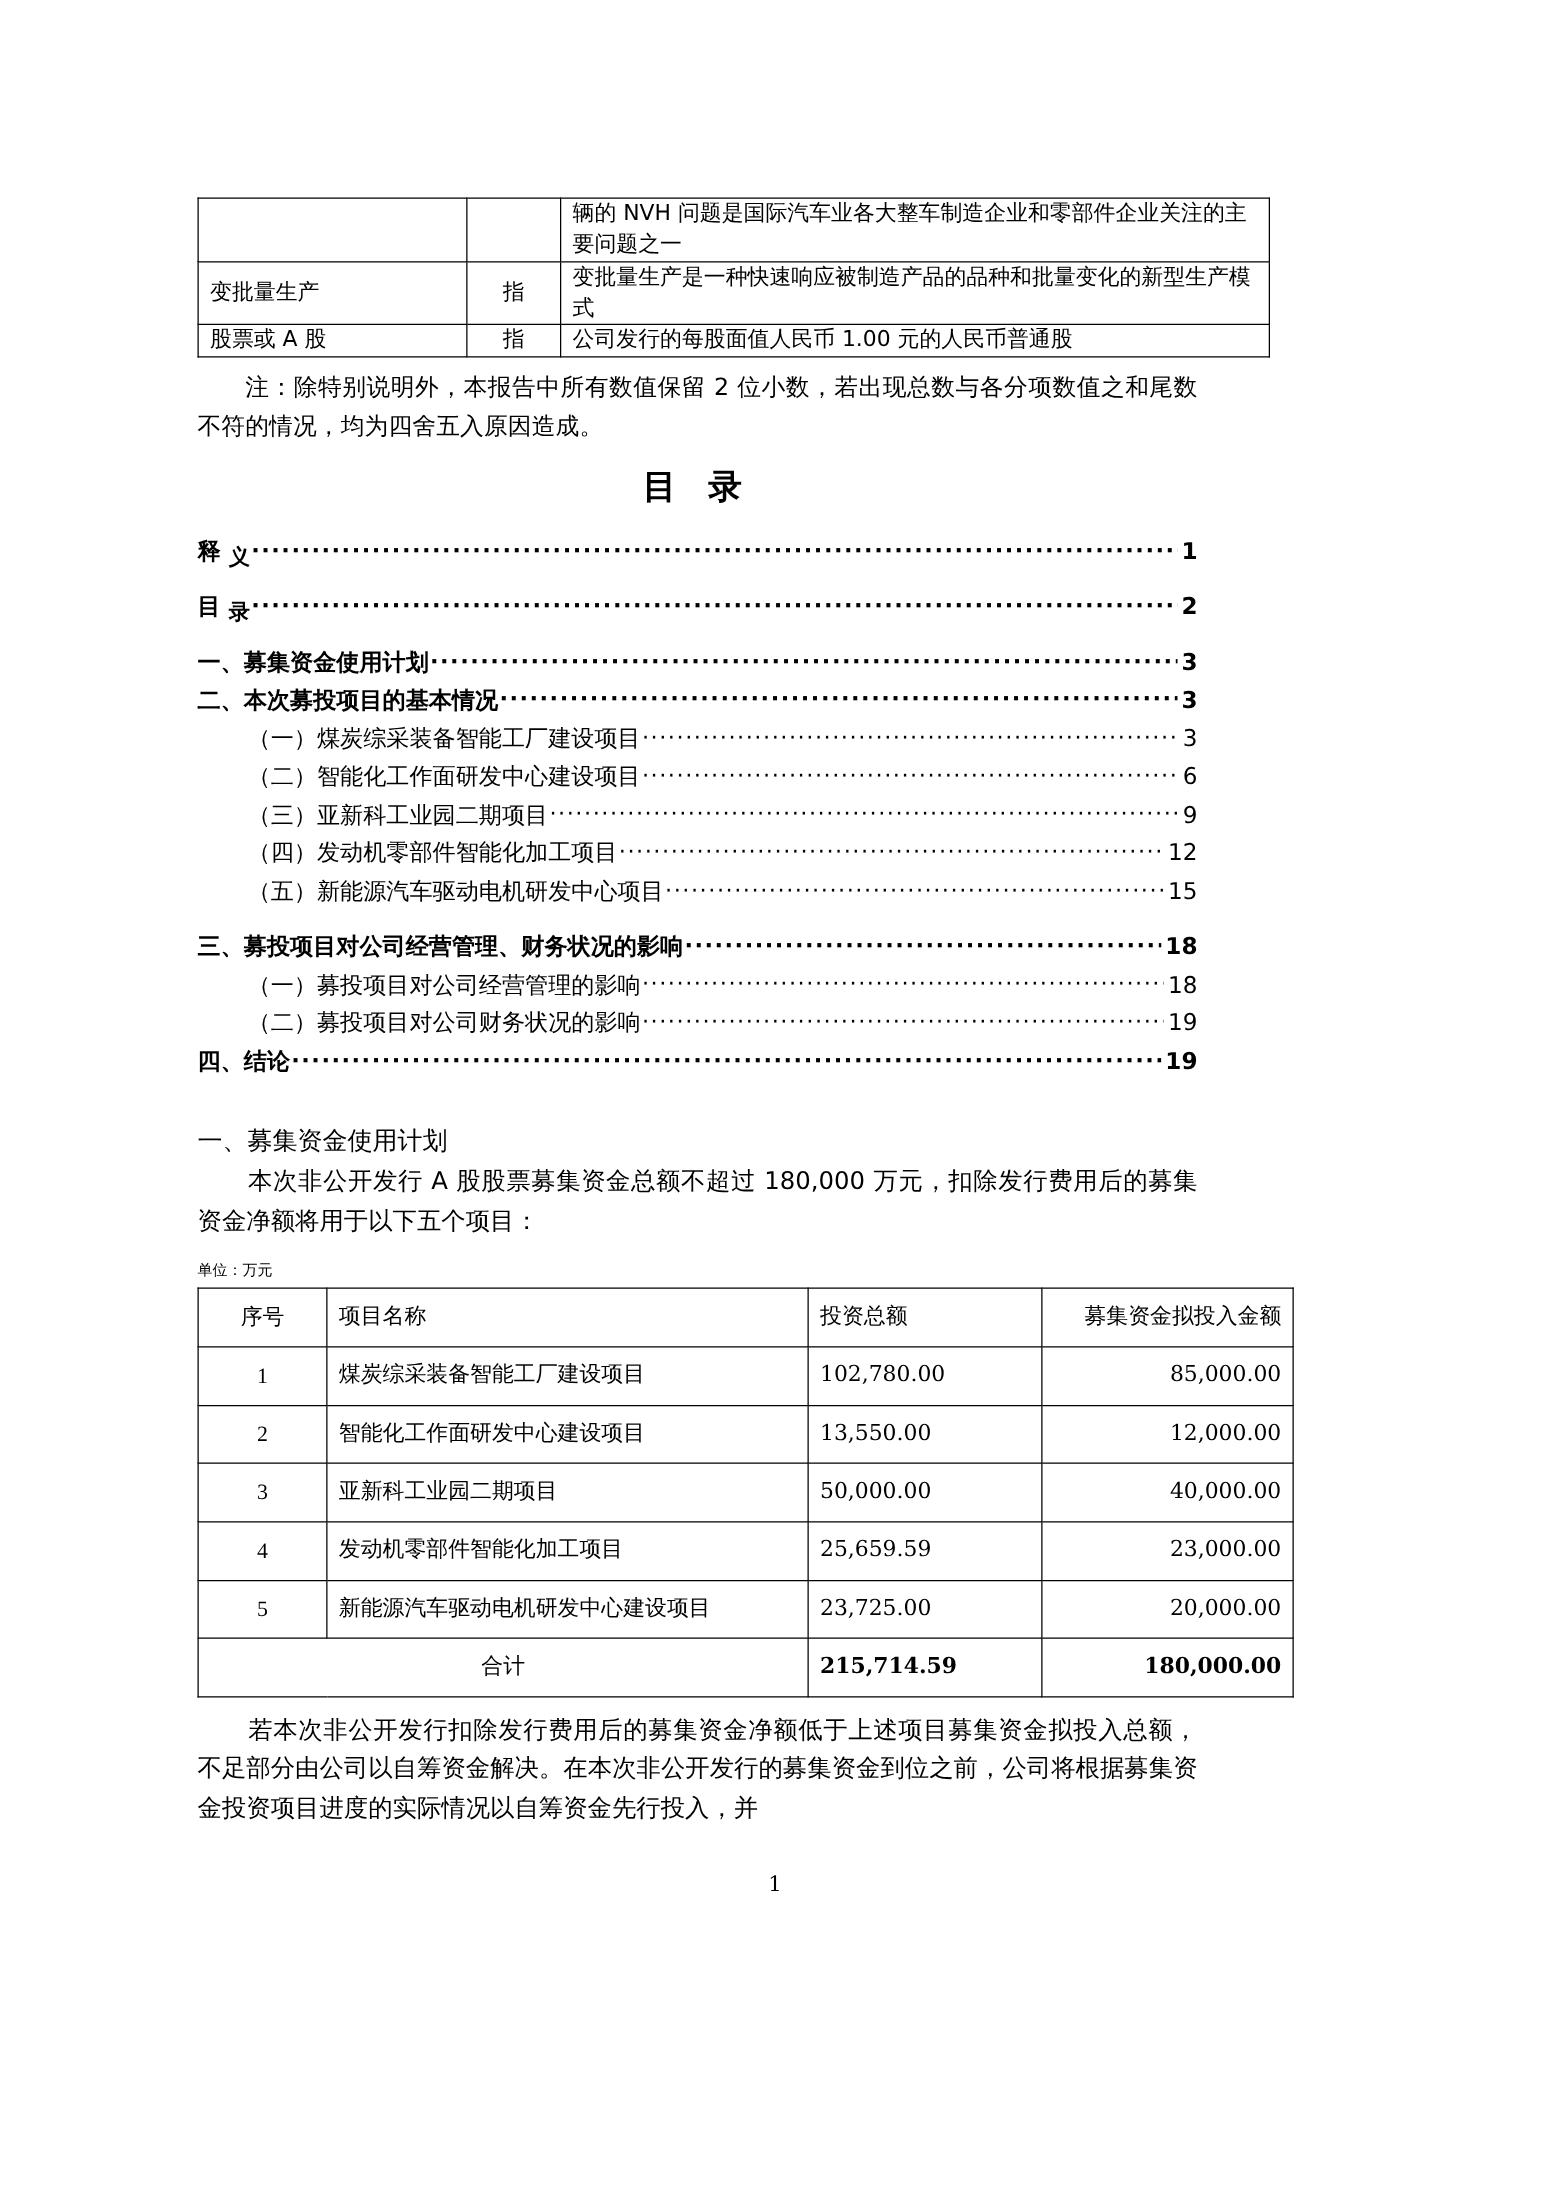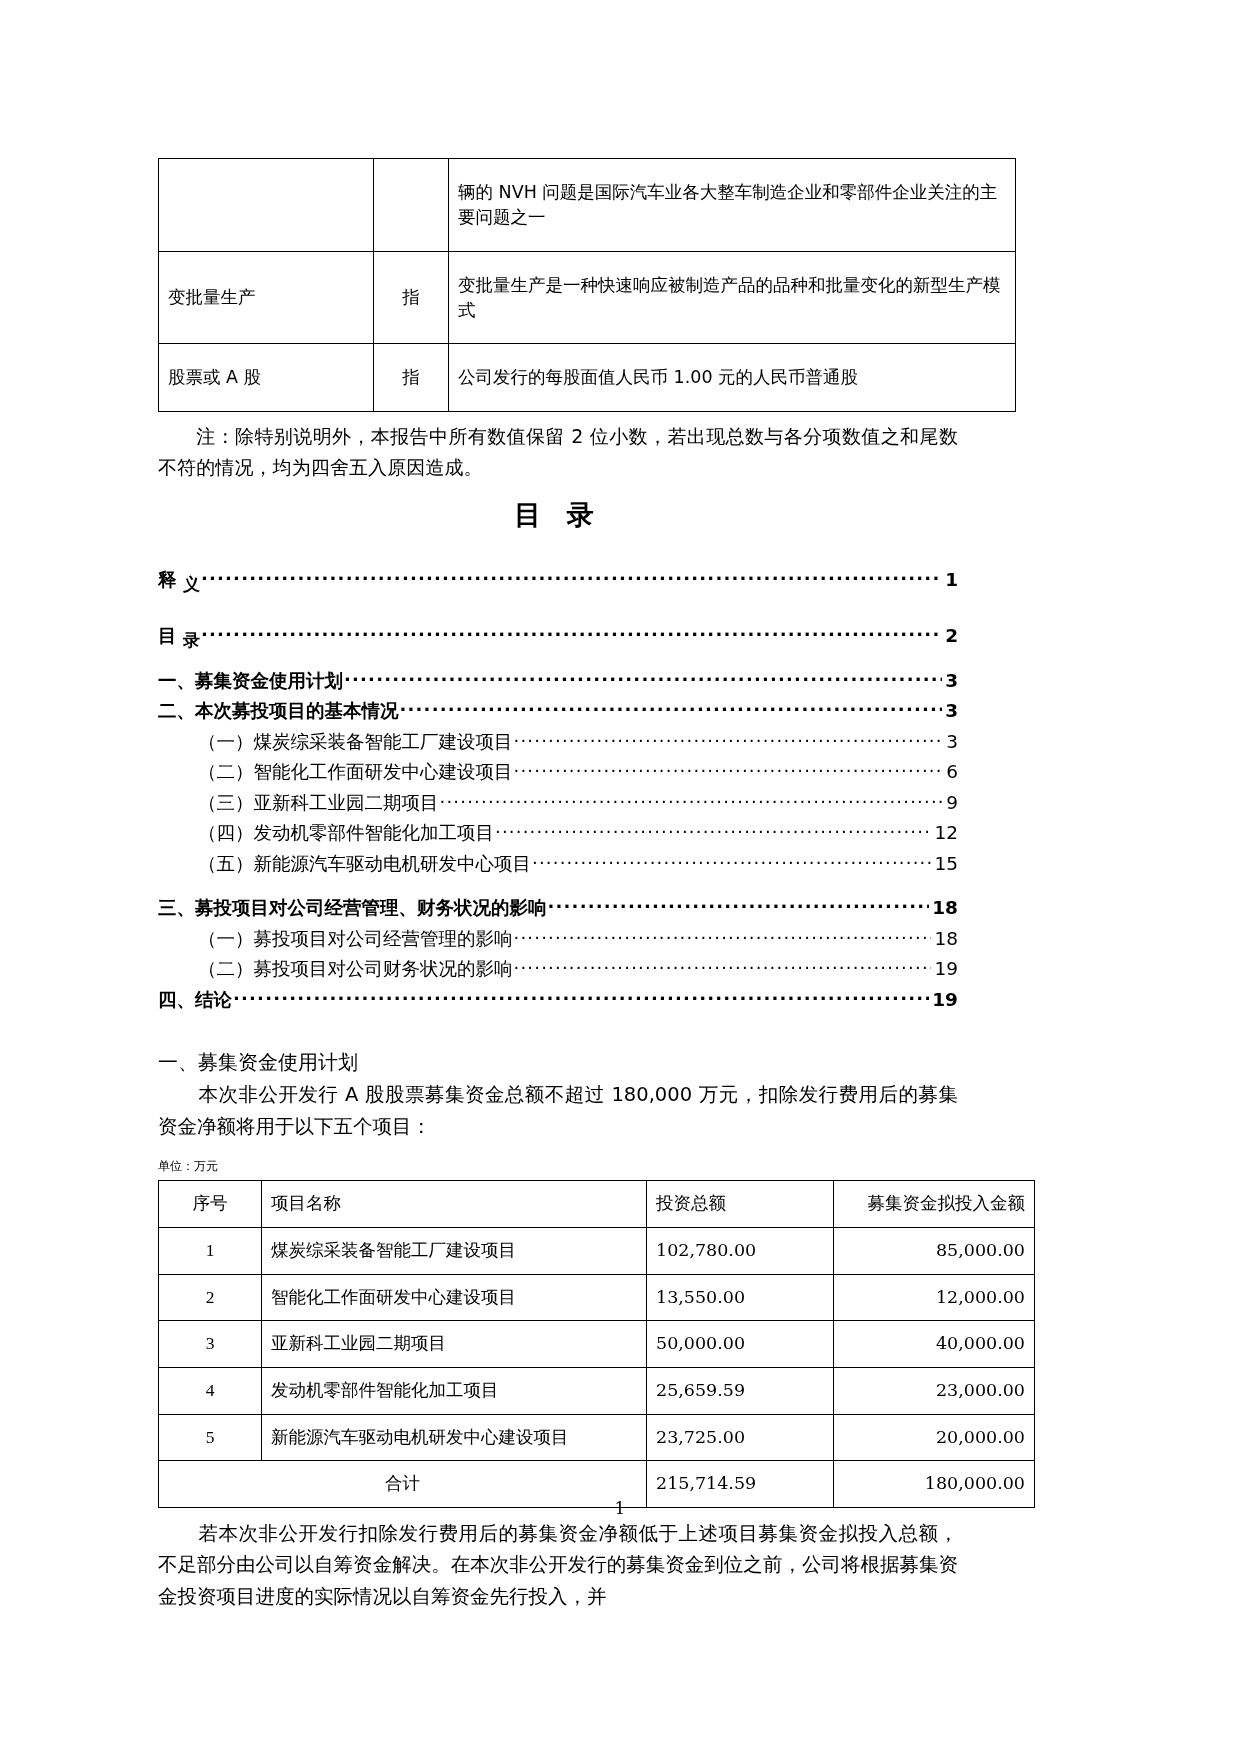--- a/index.html
+++ b/index.html
@@ -34,21 +34,21 @@
   
   table.def-table {
     border-collapse: collapse;
     width: 800px;
     margin-top: 158px;
     table-layout: fixed;
   }
   table.def-table td {
     border: 1.6px solid #000;
     vertical-align: middle;
-    padding: 21px 9px;
+    padding: 0 9px;
     font-size: 17.5px;
     line-height: 1.42;
     font-family: "DejaVu Sans", "Liberation Sans", sans-serif;
   }
   table.def-table td.c1 { width: 196px; }
   table.def-table td.c2 { width: 56px; text-align: center; }
   table.def-table td.c3 { width: 548px; }
 
   
   .note {
@@ -89,21 +89,21 @@
     overflow: hidden;
     white-space: nowrap;
     font-size: 18px;
     letter-spacing: 1.2px;
     margin: 0 1px;
     color: #000;
     transform: translateY(-1px);
   }
   .toc-row .pg { flex: 0 0 auto; padding-left: 2px; }
 
-  .lvl0 { margin-top: 38px; margin-bottom: 26px; text-align: right; }
+  .lvl0 { margin-top: 26px; margin-bottom: 26px; text-align: right; }
   .lvl1 { margin-top: 12px; }
   .lvl2 { margin-top: 12px; padding-left: 40px; }
   .bold { font-weight: bold; }
   .sub-shift { display:inline-block; transform: translateY(4px); font-size:17px; }
 
   .toc-gap { height: 14px; }
 
   
   .sec-head {
     font-size: 20px;
@@ -138,21 +138,21 @@
     font-size: 17.5px;
     padding: 11px 9px;
     font-weight: normal;
     line-height: 1.35;
   }
   table.fund-table .col-no    { width: 84px;  text-align: center; font-family: Liberation Serif, serif; }
   table.fund-table .col-name  { width: 366px; text-align: left; }
   table.fund-table .col-total { width: 168px; text-align: left; }
   table.fund-table .col-raise { width: 182px; text-align: right; }
   table.fund-table thead th { text-align: center; }
-  table.fund-table tr.total-row td { font-weight: normal; }
+  table.fund-table tr.total-row td { font-weight: bold; }
   table.fund-table tr.total-row td.label { text-align: center; font-weight: normal; }
 
   .num { font-family: "DejaVu Serif", "Liberation Serif", serif; }
   .seq { font-family: "DejaVu Serif", "Liberation Serif", serif; font-size: 17px; }
 
   .tail-p {
     font-size: 19.5px;
     line-height: 1.62;
     margin-top: 10px;
     text-align: justify;

